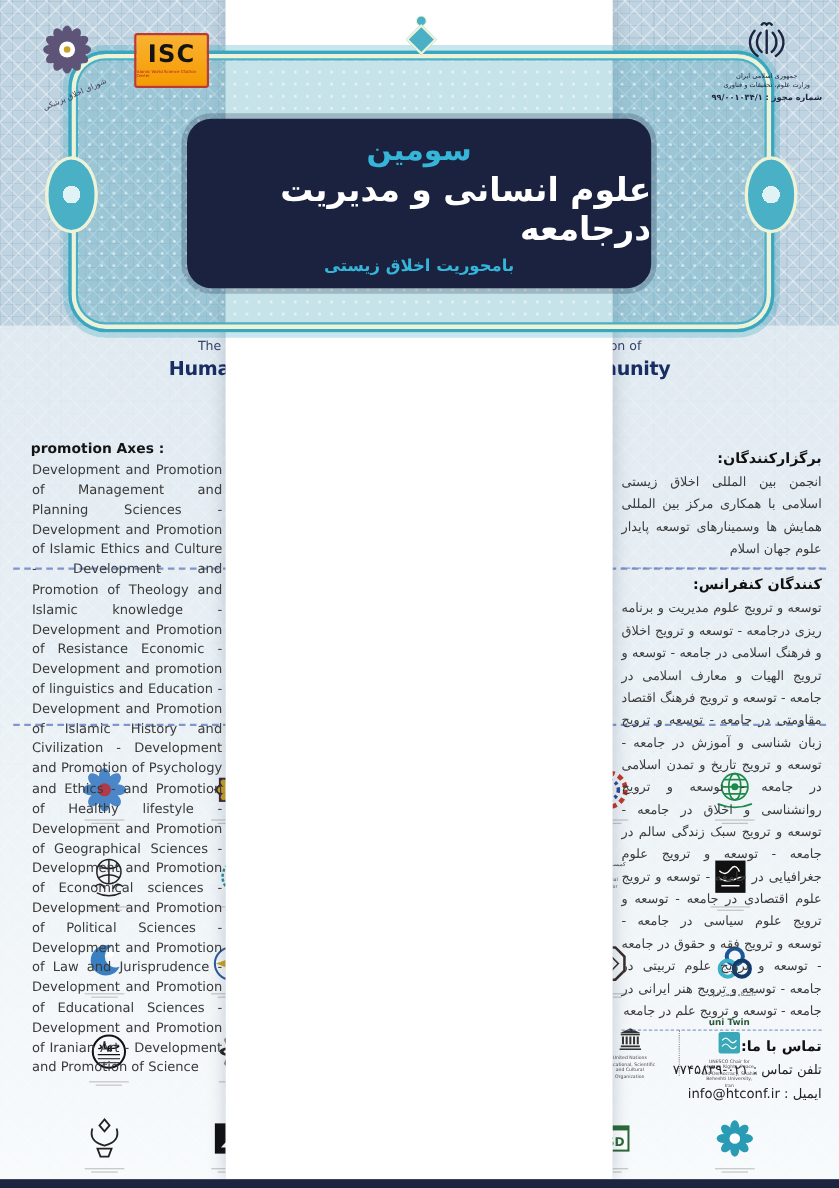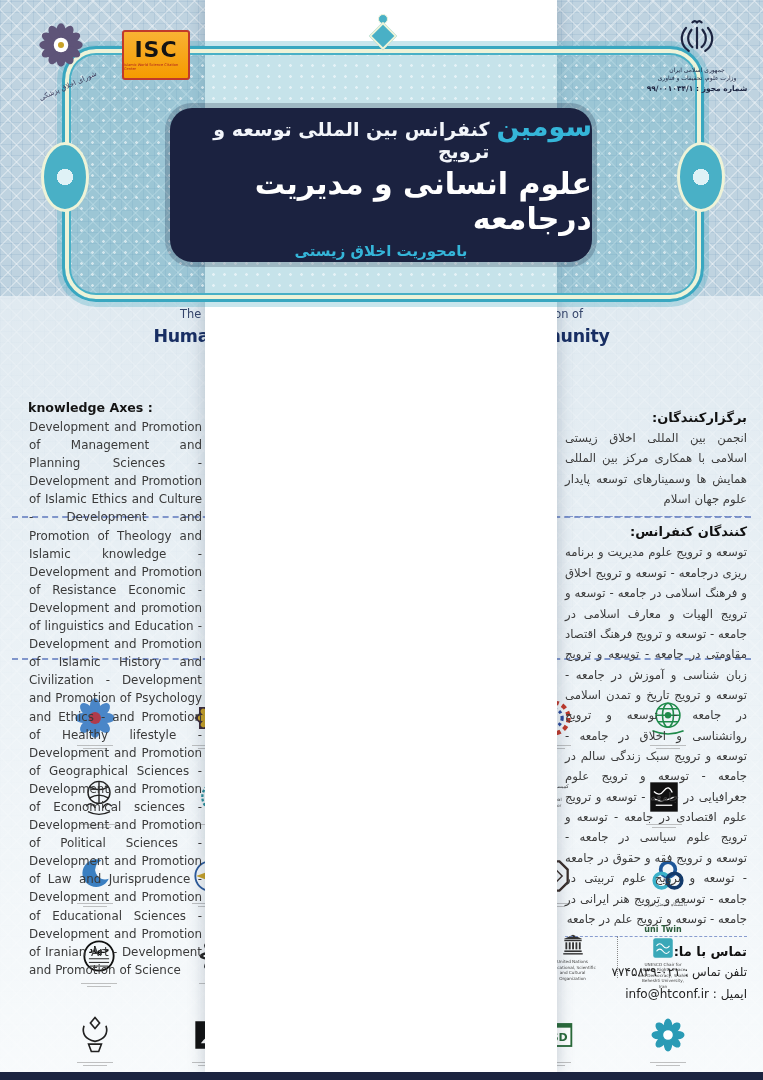--- a/index.html
+++ b/index.html
@@ -168,21 +168,20 @@
     <span class="dot"></span>
       <span class="dia"></span>
   </div>
   <div class="frame">
     <span class="med l"></span>
     <span class="med r"></span>
   </div>
   <div class="banner">
     <div class="b-l1">
       <span class="b-accent">سومین</span>
-      <span class="b-rest">کنفرانس بین المللی توسعه و ترویج</span>
     </div>
     <div class="b-l2">علوم انسانی و مدیریت درجامعه</div>
     <div class="b-l3">بامحوریت اخلاق زیستی</div>
   </div>
 
   <div class="title-block">
     <div class="t-row1">
       <span class="t-the">The</span>
       <span class="t-num">3</span>
       <span class="t-suf">rd</span>
@@ -661,21 +660,21 @@
             </svg></div>
           <div class="sp-cap">
             <span class="scr"></span>
             <span class="scr s2"></span>
           </div>
         </div>
       </div>
     </div>
 
   <div class="col-left">
-    <div class="lh">knowledge Axes :</div>
+    <div class="lh">promotion Axes :</div>
     <p class="lb">Development and Promotion of Management and Planning Sciences - Development and Promotion of Islamic Ethics and Culture - Development and Promotion of Theology and Islamic knowledge - Development and Promotion of Resistance Economic - Development and promotion of linguistics and Education - Development and Promotion of Islamic History and Civilization - Development and Promotion of Psychology and Ethics - and Promotion of Healthy lifestyle - Development and Promotion of Geographical Sciences - Development and Promotion of Economical sciences - Development and Promotion of Political Sciences - Development and Promotion of Law and Jurisprudence - Development and Promotion of Educational Sciences - Development and Promotion of Iranian Art - Development and Promotion of Science</p>
   </div>
   <div class="col-right">
     <div class="rh">برگزارکنندگان:</div>
     <p class="rp">انجمن بین المللی اخلاق زیستی اسلامی با همکاری مرکز بین المللی همایش ها وسمینارهای توسعه پایدار علوم جهان اسلام</p>
     <div class="rsep"></div>
     <div class="rh">کنندگان کنفرانس:</div>
     <p class="rp">توسعه و ترویج علوم مدیریت و برنامه ریزی درجامعه - توسعه و ترویج اخلاق و فرهنگ اسلامی در جامعه - توسعه و ترویج الهیات و معارف اسلامی در جامعه - توسعه و ترویج فرهنگ اقتصاد مقاومتی در جامعه - توسعه و ترویج زبان شناسی و آموزش در جامعه - توسعه و ترویج تاریخ و تمدن اسلامی در جامعه - توسعه و ترویج روانشناسی و اخلاق در جامعه - توسعه و ترویج سبک زندگی سالم در جامعه - توسعه و ترویج علوم جغرافیایی در جامعه - توسعه و ترویج علوم اقتصادی در جامعه - توسعه و ترویج علوم سیاسی در جامعه - توسعه و ترویج فقه و حقوق در جامعه - توسعه و ترویج علوم تربیتی در جامعه - توسعه و ترویج هنر ایرانی در جامعه - توسعه و ترویج علم در جامعه</p>
     <div class="rsep"></div>
     <div class="rh">تماس با ما:</div>

